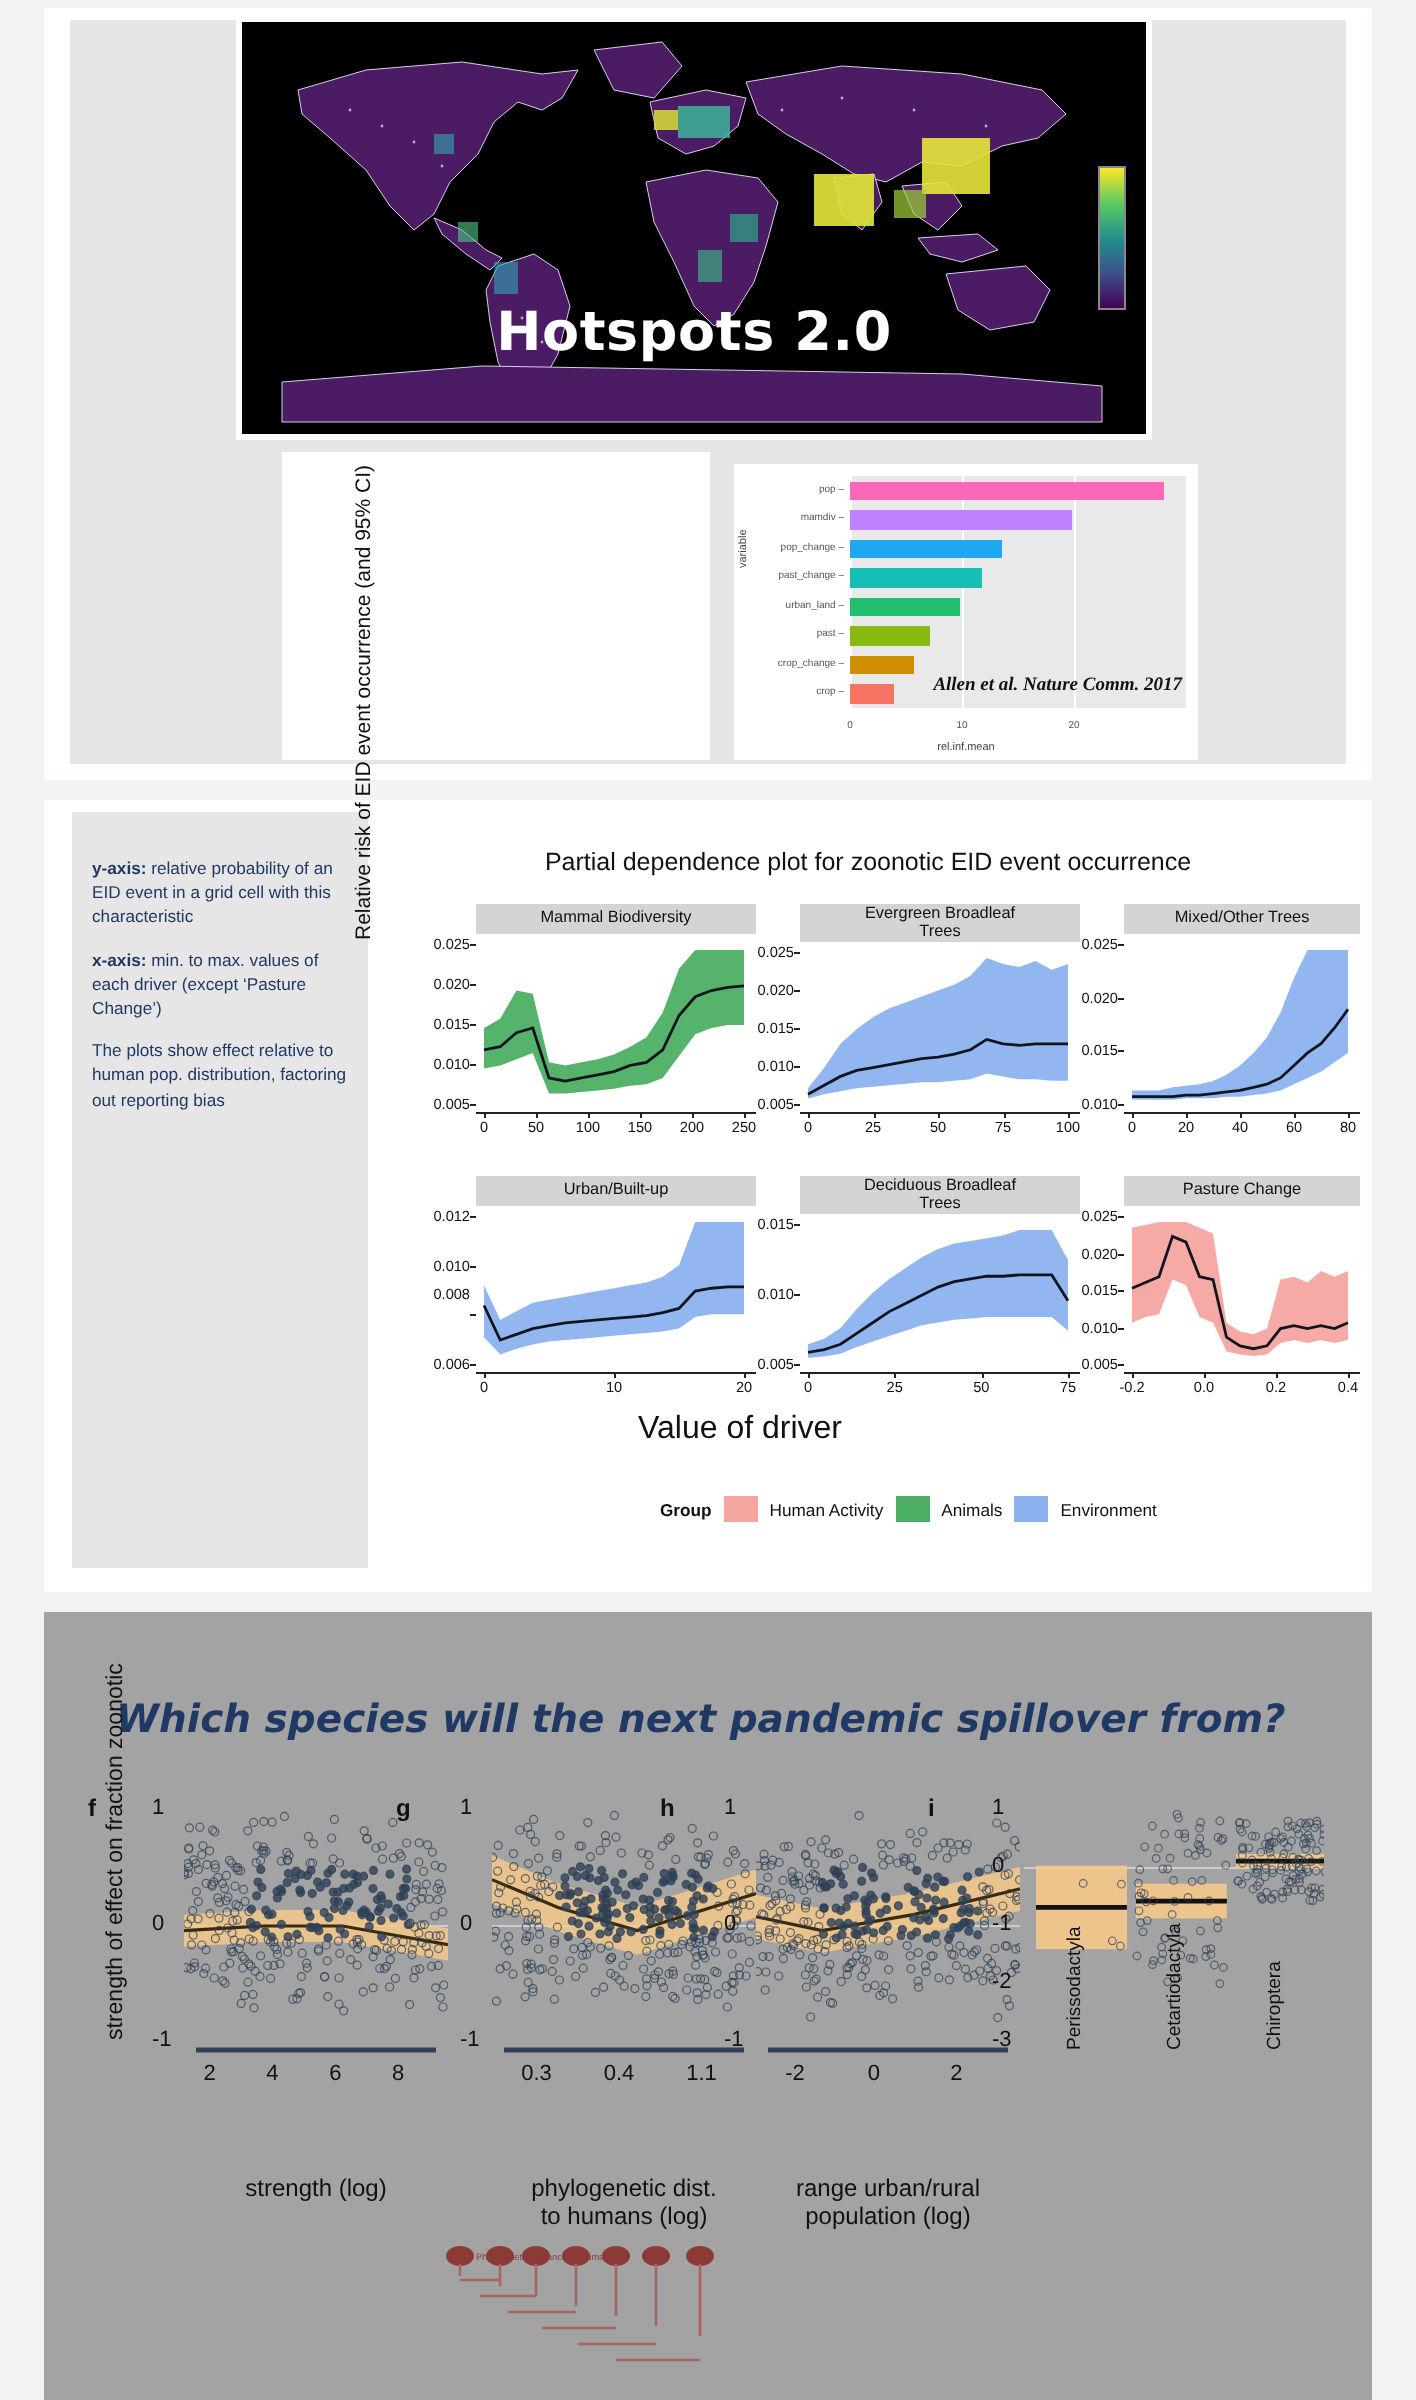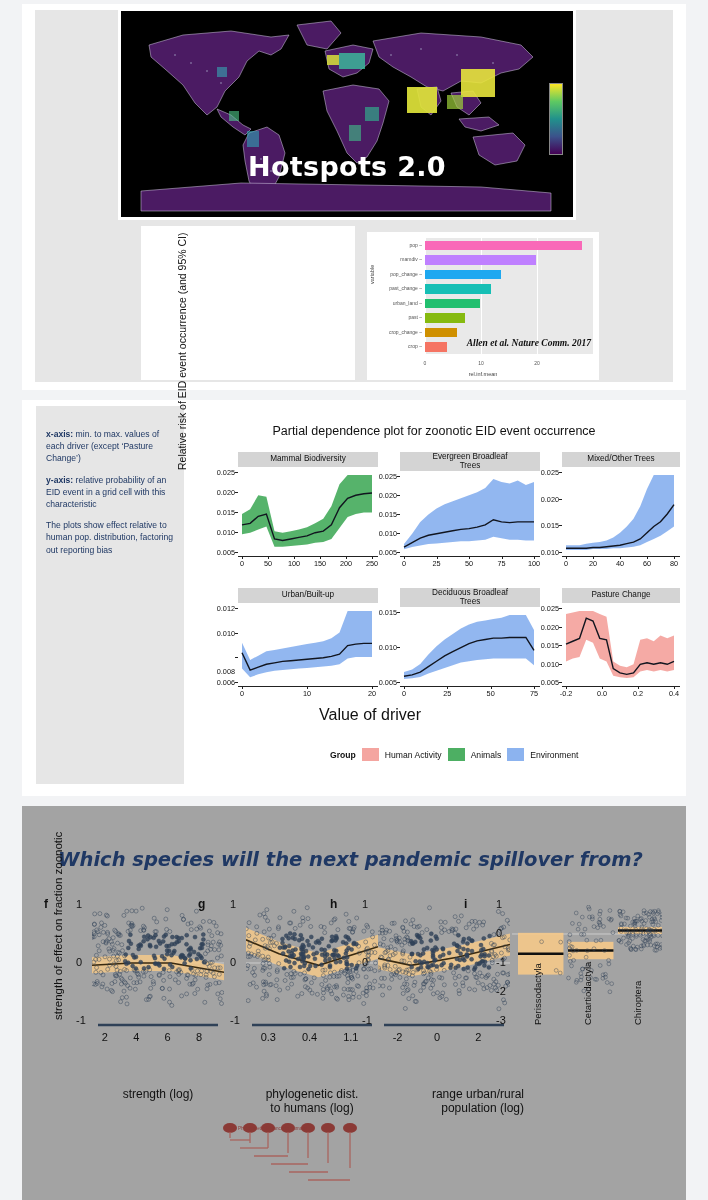--- a/index.html
+++ b/index.html
@@ -235,22 +235,22 @@
       <div class="bc-xlab">rel.inf.mean</div>
       <div class="bc-cite">Allen et al. Nature Comm. 2017</div>
     <div class="bc-xtick" style="left: 58px;">0</div>
         <div class="bc-xtick" style="left: 114px;">10</div>
         <div class="bc-xtick" style="left: 170px;">20</div>
       </div>
   </div>
 
   <div class="slide2">
     <div class="s2-side" id="s2side">
+        <p><b>y-axis:</b> relative probability of an EID event in a grid cell with this characteristic</p>
         <p><b>x-axis:</b> min. to max. values of each driver (except ‘Pasture Change’)</p>
-        <p><b>y-axis:</b> relative probability of an EID event in a grid cell with this characteristic</p>
         <p>The plots show effect relative to human pop. distribution, factoring out reporting bias</p>
       </div>
     <div class="pdp-title">Partial dependence plot for zoonotic EID event occurrence</div>
   </div>
   <div class="pdp-ylab">
     <div class="ylab-txt">Relative risk of EID event occurrence (and 95% CI)</div>
   </div>
   <div id="facets">
       <div class="facet" style="left: 238px; top: 452px; width: 140px; height: 118px;">
         <div class="facet-strip">Mammal Biodiversity</div>
@@ -341,21 +341,21 @@
           </svg>
         </div>
       </div>
       <div class="facet" style="left: 238px; top: 588px; width: 140px; height: 112px;">
         <div class="facet-strip">Urban/Built-up</div>
         <div class="facet-plot" style="top: 15px;">
           <div class="ytick" style="top: 5px;">0.012</div>
           <div class="ytickmark" style="top: 5px;"></div>
           <div class="ytick" style="top: 29.6667px;">0.010</div>
           <div class="ytickmark" style="top: 29.6667px;"></div>
-          <div class="ytick" style="top: 68px; padding-left: 20px;">0.008</div>
+          <div class="ytick" style="top: 44px; padding-left: 20px;">0.008</div>
           <div class="ytickmark" style="top: 54.3333px;"></div>
           <div class="ytick" style="top: 79px;">0.006</div>
           <div class="ytickmark" style="top: 79px;"></div>
           <div class="xtick" style="left: 4px;">0</div>
           <div class="xtickmark" style="left: 4px;"></div>
           <div class="xtick" style="left: 69px;">10</div>
           <div class="xtickmark" style="left: 69px;"></div>
           <div class="xtick" style="left: 134px;">20</div>
           <div class="xtickmark" style="left: 134px;"></div>
           <svg width="140" height="84" style="position: absolute; left: 0px; top: 0px;">
@@ -1461,21 +1461,21 @@
           <circle cx="99.0" cy="72.6" r="2" fill="none" fill-opacity="0" stroke="#2f4157" stroke-width="0.6" stroke-opacity="0.75"></circle>
           <circle cx="110.9" cy="50.5" r="2" fill="#2f4157" fill-opacity="0.8" stroke="#2f4157" stroke-width="0.6" stroke-opacity="0.75"></circle>
           <line x1="6" y1="120" x2="126" y2="120" stroke="#2f4157" stroke-width="2.4"></line>
         </svg></div>
       <div class="axlabel" style="left: 362px; top: 898px;">1</div>
       <div class="axlabel" style="left: 362px; top: 956px;">0</div>
       <div class="axlabel" style="left: 362px; top: 1014px;">-1</div>
       <div class="axlabel" style="left: 392.625px; top: 1031px;">-2</div>
       <div class="axlabel" style="left: 433.875px; top: 1031px;">0</div>
       <div class="axlabel" style="left: 475.125px; top: 1031px;">2</div>
-      <div class="s3-xlab" style="left: 364px; top: 1088px; width: 160px; text-align: right;">range urban/rural<br>population (log)</div>
+      <div class="s3-xlab" style="left: 364px; top: 1088px; width: 160px;">range urban/rural<br>population (log)</div>
       <div class="panel-letter" style="left: 464px; top: 897px;">i</div>
       <div class="sc" style="left: 512px; top: 905px; width: 150px; height: 150px;"><svg width="150" height="150">
           <line x1="0" y1="29" x2="150" y2="29" stroke="#cccccc" stroke-width="1"></line>
           <rect x="6" y="27.84" width="45.45454545454546" height="41.76" fill="#f5c98a" opacity="0.9"></rect>
           <line x1="6" y1="48.72" x2="51.45454545454546" y2="48.72" stroke="#111" stroke-width="2.4"></line>
           <circle cx="44.2" cy="65.4" r="1.9" fill="none" stroke="#2f4157" stroke-width="0.6" stroke-opacity="0.7"></circle>
           <circle cx="48.7" cy="37.1" r="1.9" fill="none" stroke="#2f4157" stroke-width="0.6" stroke-opacity="0.7"></circle>
           <circle cx="48.2" cy="68.0" r="1.9" fill="none" stroke="#2f4157" stroke-width="0.6" stroke-opacity="0.7"></circle>
           <circle cx="29.6" cy="36.7" r="1.9" fill="none" stroke="#2f4157" stroke-width="0.6" stroke-opacity="0.7"></circle>
           <rect x="56" y="36.83" width="45.45454545454546" height="17.4" fill="#f5c98a" opacity="0.9"></rect>

